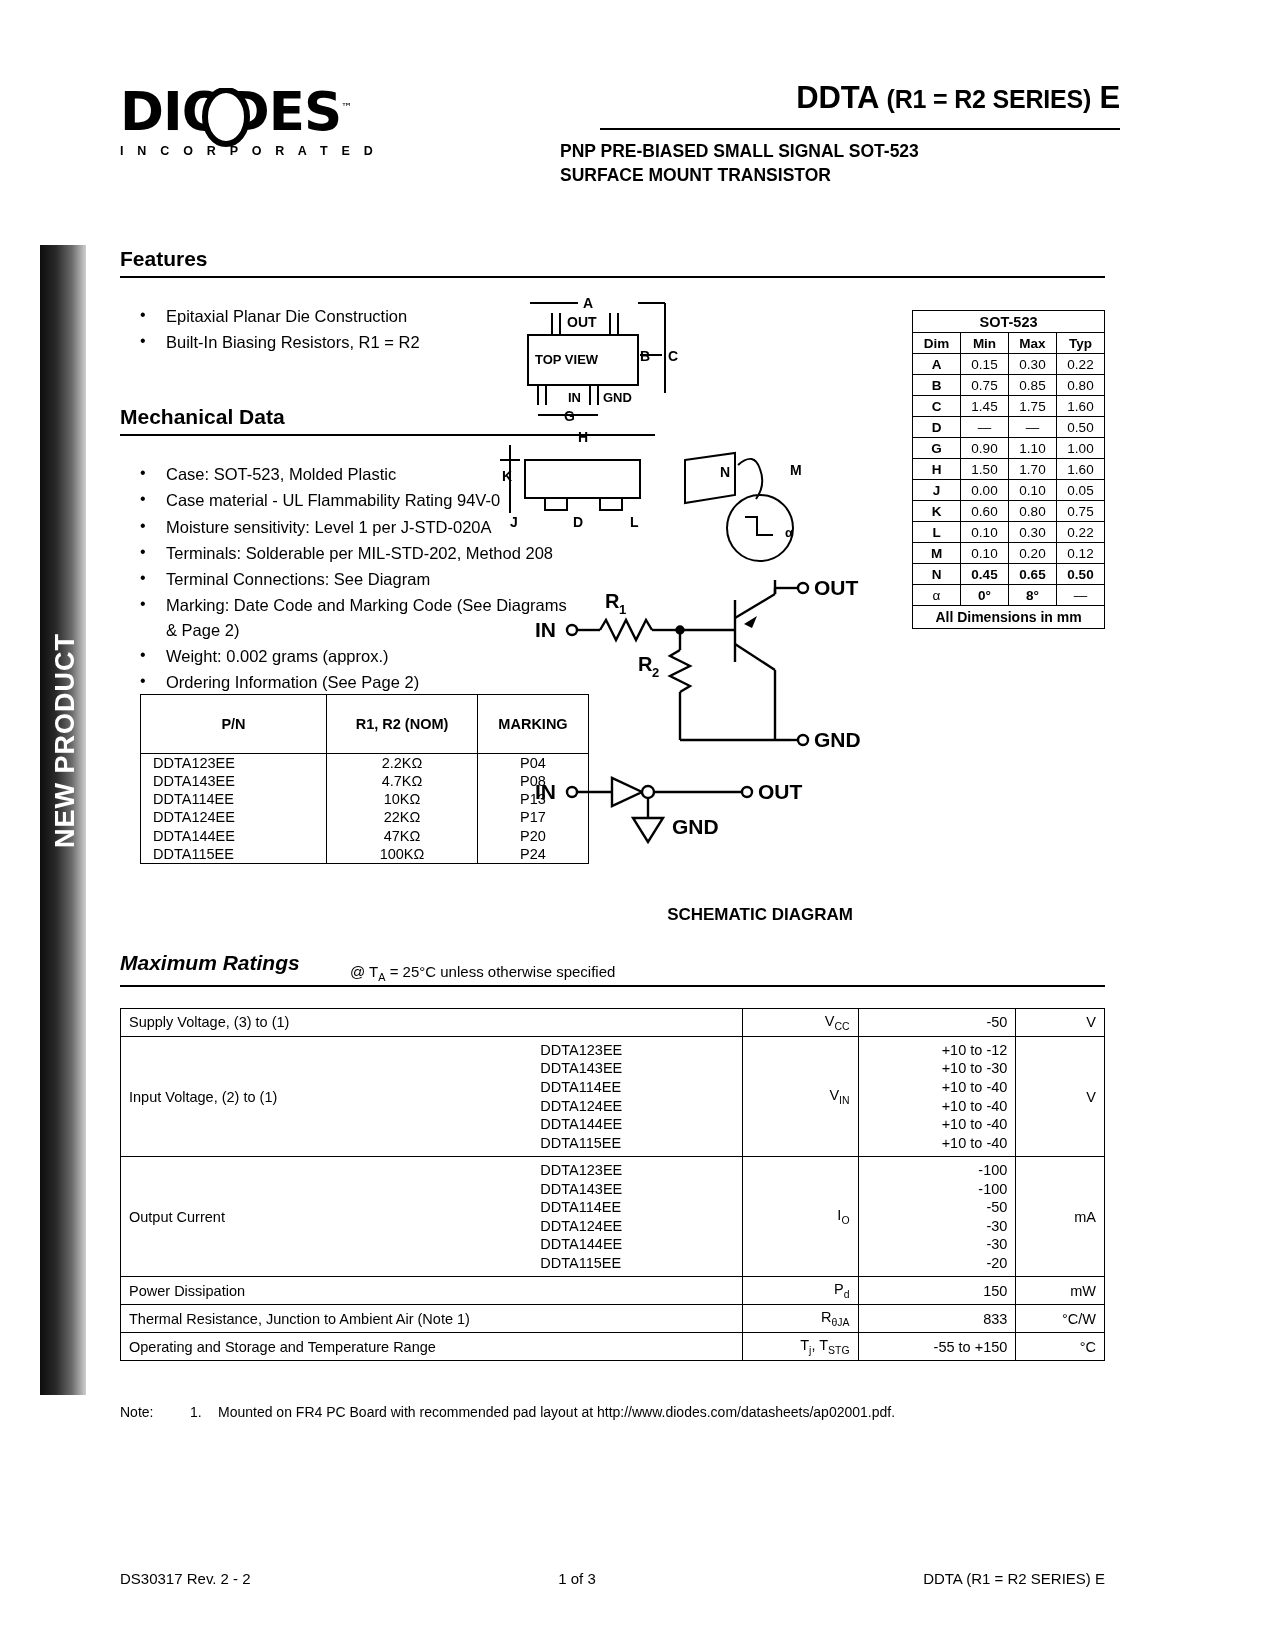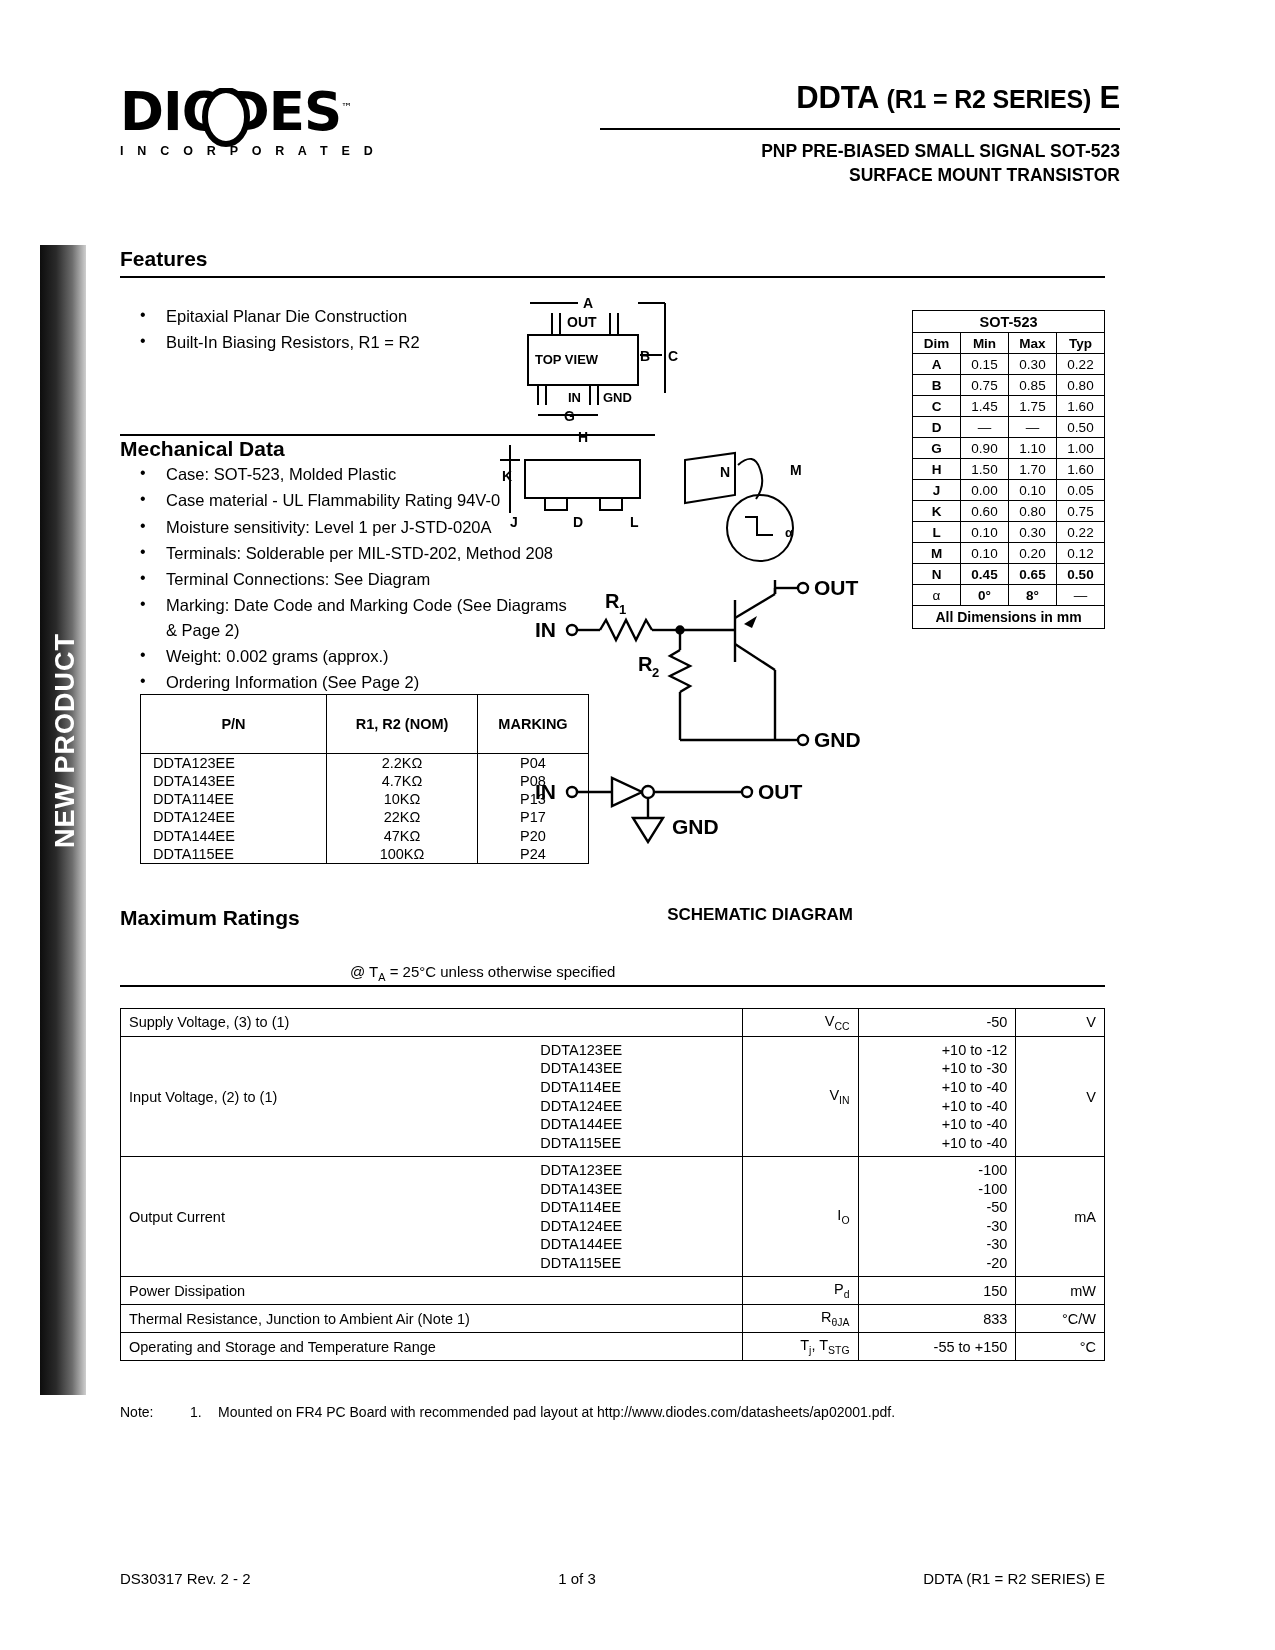--- a/index.html
+++ b/index.html
@@ -49,21 +49,20 @@
     text-align:right;
     font-size:31px; font-weight:bold; letter-spacing:-0.2px;
   }
   .title-main .small { font-size:25px; }
   .title-rule {
     position:absolute; left:600px; top:128px; width:520px;
     border-bottom:2.5px solid #000;
   }
   .title-sub {
     position:absolute; left:560px; top:140px; width:560px;
-    text-align:right;
     font-size:17.5px; font-weight:bold; line-height:1.35;
   }
 
   
   .sec-head {
     position:absolute;
     font-size:21px; font-weight:bold;
   }
   .sec-rule { position:absolute; border-bottom:2px solid #000; }
 
@@ -192,21 +191,21 @@
     <div>SURFACE MOUNT TRANSISTOR</div>
   </div>
 
   <div class="sec-head" style="left:120px; top:247px;">Features</div>
   <div class="sec-rule" style="left:120px; top:276px; width:985px;"></div>
   <ul class="blist" style="left:120px; top:292px; width:440px;">
     <li>Epitaxial Planar Die Construction</li>
     <li>Built-In Biasing Resistors, R1 = R2</li>
   </ul>
 
-  <div class="sec-head" style="left:120px; top:405px;margin-top:32px;">Mechanical Data</div>
+  <div class="sec-head" style="left:120px; top:405px;">Mechanical Data</div>
   <div class="sec-rule" style="left:120px; top:434px; width:440px;"></div>
   <ul class="blist" style="left:120px; top:450px; width:450px;">
     <li>Case: SOT-523, Molded Plastic</li>
     <li>Case material - UL Flammability Rating 94V-0</li>
     <li>Moisture sensitivity:  Level 1 per J-STD-020A</li>
     <li>Terminals: Solderable per MIL-STD-202, Method 208</li>
     <li>Terminal Connections: See Diagram</li>
     <li>Marking: Date Code and Marking Code (See Diagrams &amp; Page 2)</li>
     <li>Weight: 0.002 grams (approx.)</li>
     <li>Ordering Information (See Page 2)</li>
@@ -453,21 +452,21 @@
         <text x="284" y="15" font-size="21">OUT</text>
         <text x="284" y="167" font-size="21">GND</text>
         <text x="5" y="219" font-size="21">IN</text>
         <text x="228" y="219" font-size="21">OUT</text>
         <text x="142" y="254" font-size="21">GND</text>
       </g>
     </svg>
   </div>
   <div class="schem-label">SCHEMATIC DIAGRAM</div>
 
-  <div class="sec-head" style="left:120px; top:906px;">Maximum Ratings</div>
+  <div class="sec-head" style="left:120px; top:951px;font-style:italic;">Maximum Ratings</div>
   <div style="position:absolute; left:350px; top:963px; font-size:15px;">
     <span>@ T</span><span class="sub">A</span><span> = 25°C unless otherwise specified</span>
   </div>
   <div class="sec-rule" style="left:120px; top:985px; width:985px;"></div>
 
   <table class="mr-table">
     <tbody>
 
     <tr>
       <td>Supply Voltage, (3) to (1)</td>

